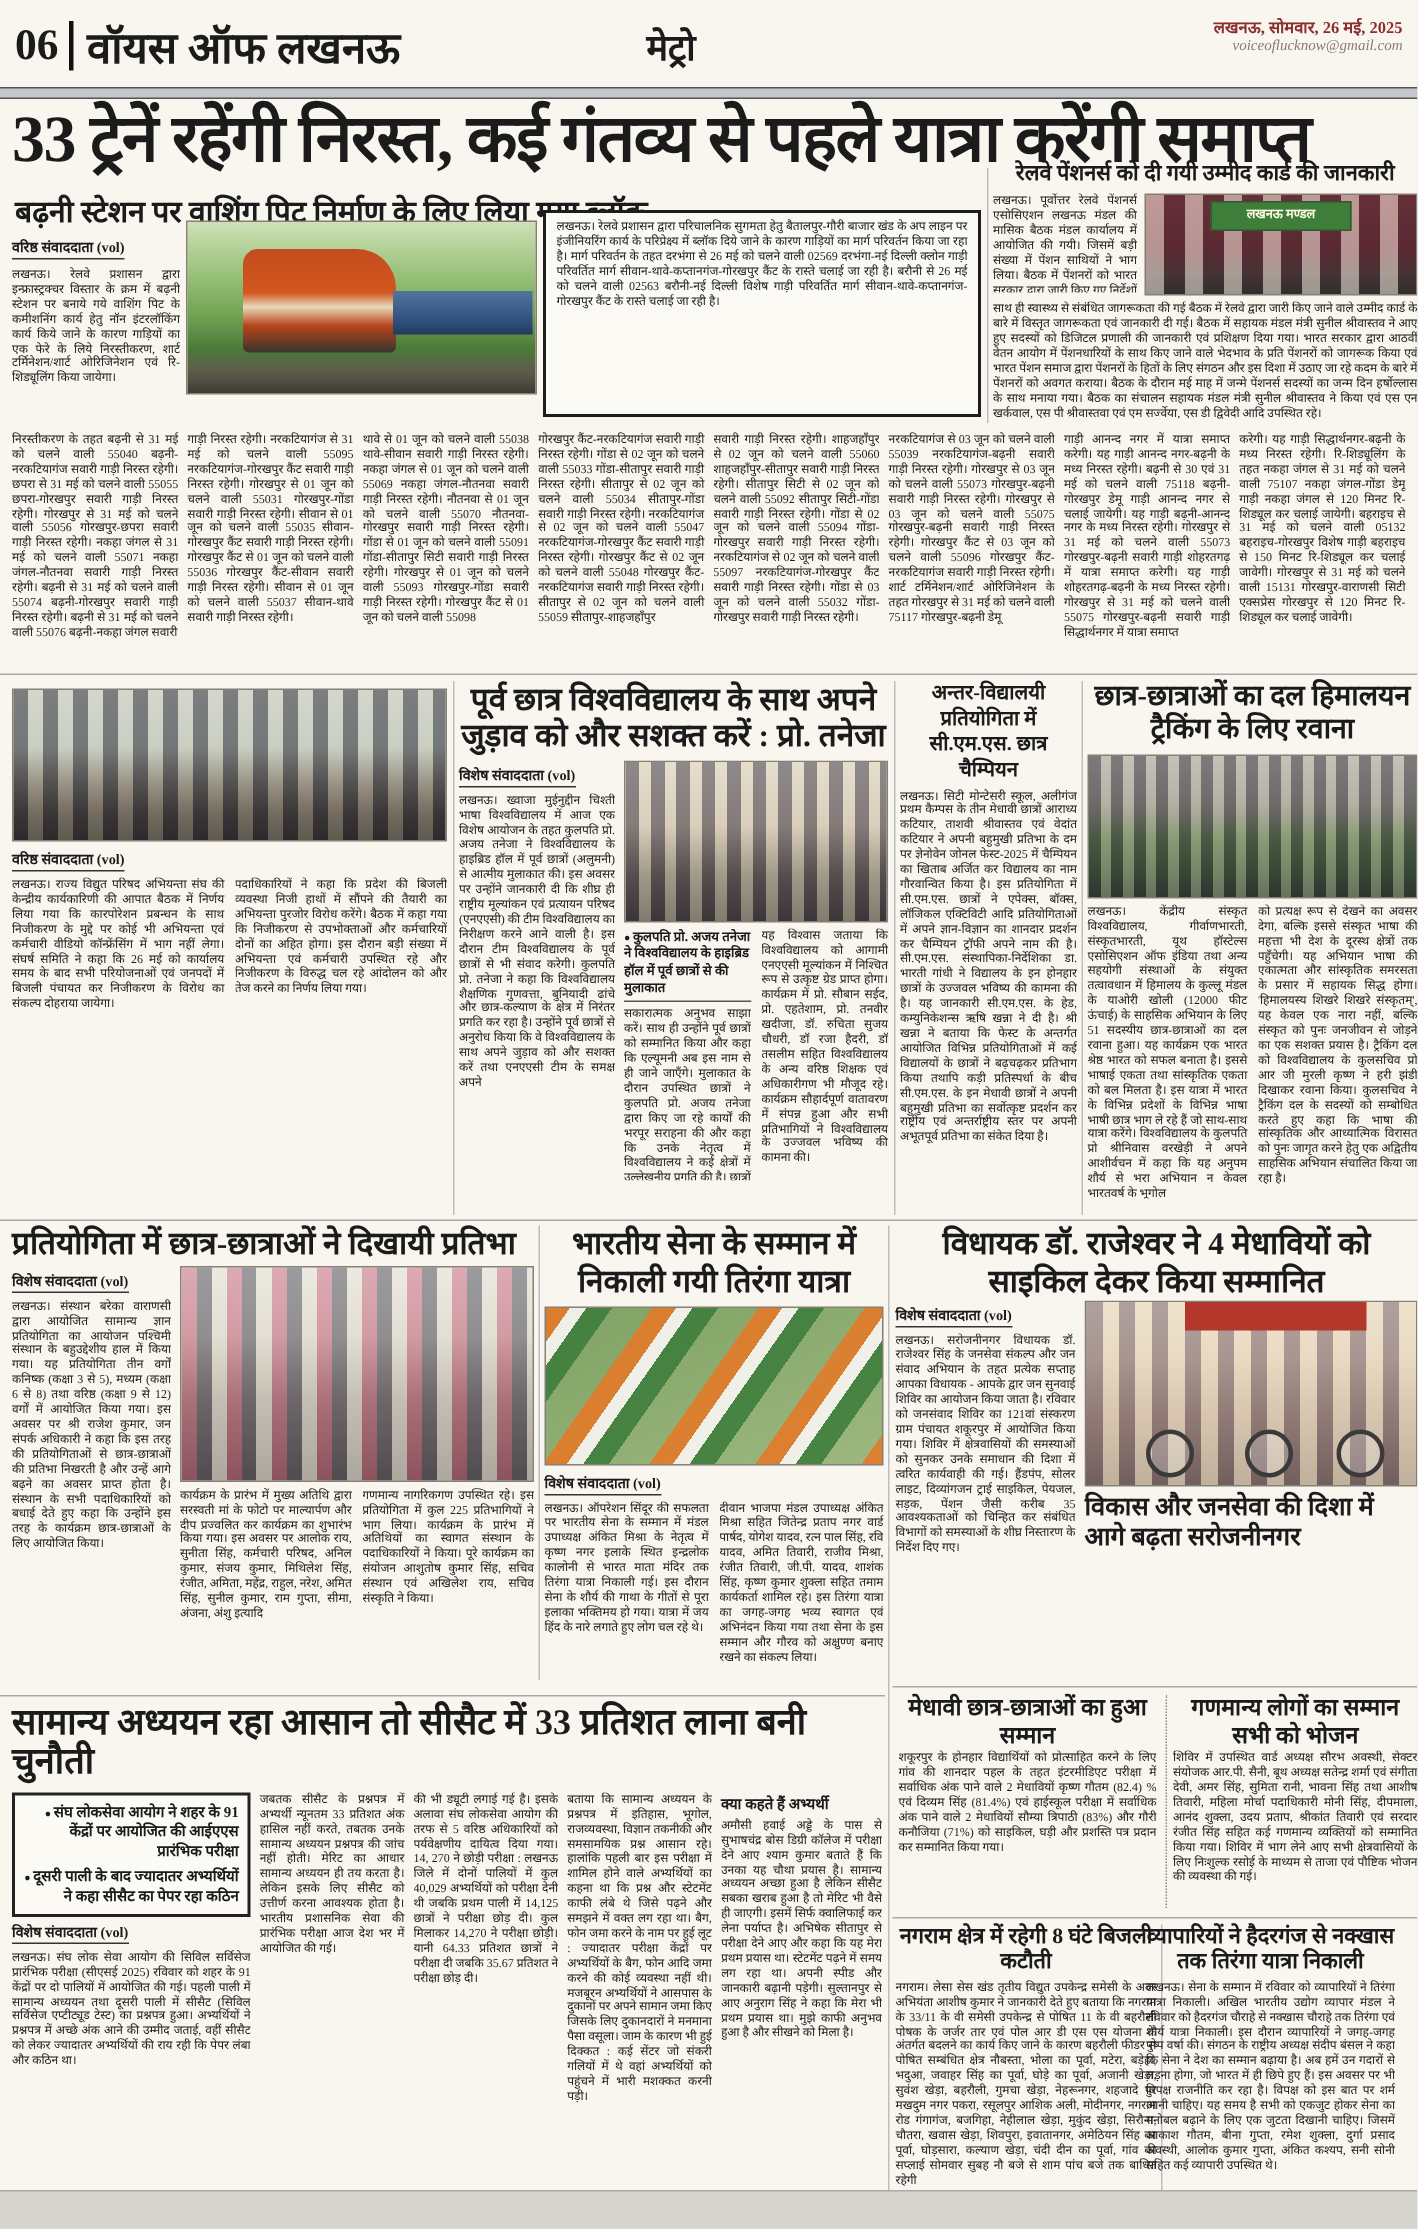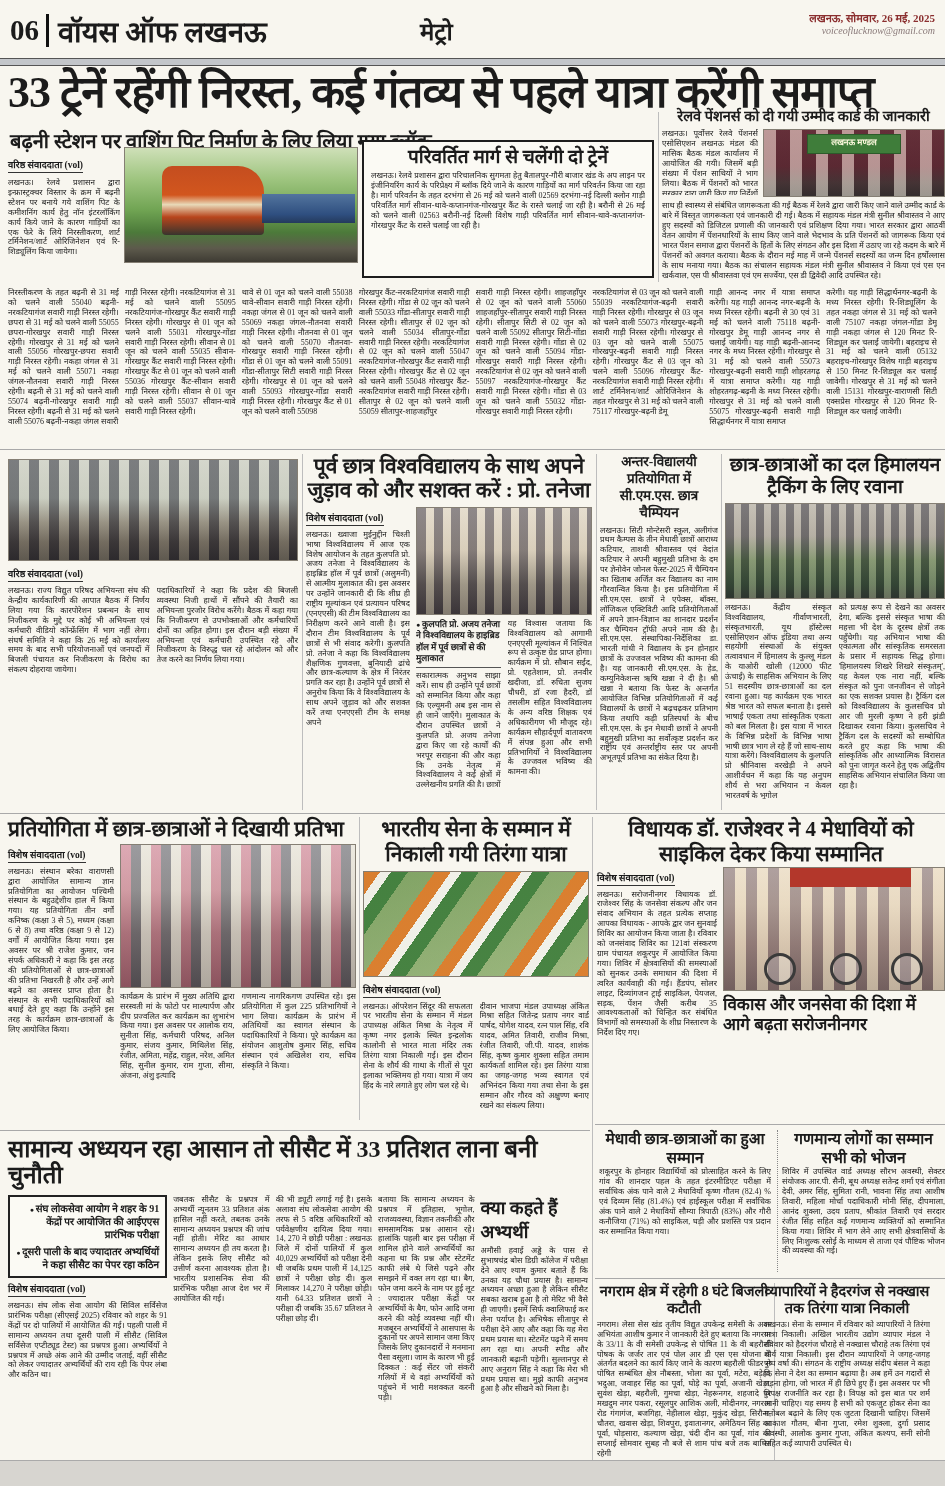--- a/index.html
+++ b/index.html
@@ -14,21 +14,21 @@
   .photo{position:relative;overflow:hidden;border:1px solid #857f74;}
   .hline{position:absolute;border-top:1px solid #a9a9a9;height:0;}
   .vline{position:absolute;border-left:1px solid #bdbdbd;width:0;}
   .h-xl{font-size:44px;font-weight:800;line-height:1.06;letter-spacing:-1px;}
   .h-lg{font-size:23px;font-weight:800;line-height:1.16;text-align:center;}
   .h-md{font-size:19px;font-weight:800;line-height:1.18;text-align:center;}
   
   #hdr{left:0;top:6px;width:945px;height:48px;display:flex;align-items:center;}
   #pageno{font-size:29px;font-weight:800;padding:0 7px 0 10px;border-right:3px solid #111;}
   #masthead{font-size:29px;font-weight:900;margin-left:9px;letter-spacing:0;}
-  #section{position:absolute;left:420px;top:14px;font-size:24px;font-weight:800;}
+  #section{position:absolute;left:431px;top:14px;font-size:24px;font-weight:800;}
   #dateblock{position:absolute;right:10px;top:10px;text-align:right;}
   #dateline{font-size:11px;font-weight:700;color:#8b2f2f;}
   #email{font-size:10px;color:#8a7a7a;font-style:italic;}
   #mastrule{left:0;top:58px;width:945px;height:6px;background:#c3c6ca;border-top:1px solid #555;border-bottom:1px solid #555;position:absolute;}
   
   #lead-headline{left:8px;top:70px;width:929px;}
   #lead-subhead{left:10px;top:127px;width:630px;font-size:20px;font-weight:800;}
   #train-byline{left:8px;top:156px;}
   #train-intro{left:8px;top:178px;width:112px;height:104px;}
   #train-photo{left:124px;top:147px;width:232px;height:114px;}
@@ -87,21 +87,21 @@
   #csat{left:8px;top:1136px;width:580px;height:322px;}
   #csat-headline{font-size:24px;font-weight:800;line-height:1.1;margin-bottom:6px;}
   #csat .c-row{display:flex;gap:6px;}
   #csat .c1{width:160px;}
   #csat .bbox{border:2px solid #222;padding:5px 6px;background:#fbfaf4;text-align:right;}
   #csat .bullet{font-size:10px;font-weight:700;line-height:1.3;margin-bottom:4px;}
   #csat .bullet:before{content:"● ";font-size:7px;}
   #csat .c1 .small{height:120px;}
   #csat .cn{width:97px;}
   #csat .cq{width:108px;}
-  #csat .qh{font-size:18px;font-weight:800;margin-bottom:3px;}
+  #csat .qh{font-size:10px;font-weight:800;margin-bottom:3px;}
   #csat .cq .small{height:248px;}
   #footer{left:0;top:1460px;width:945px;height:26px;background:#d7d5d0;border-top:1px solid #aaa;position:absolute;}
   
   .ph-train{background:linear-gradient(180deg,#cfe0b8 0%,#9dc47e 28%,#6fa352 55%,#4c7a3a 74%,#5d5a4c 88%,#3e3b33 100%);}
   .ph-train .loco{position:absolute;left:16%;top:16%;width:44%;height:60%;border-radius:10px 26px 4px 4px;
     background:linear-gradient(180deg,#c44d1f 0%,#d2561e 42%,#e8d9b8 56%,#b8451c 74%,#38342e 100%);}
   .ph-train .coach{position:absolute;right:1%;top:40%;width:40%;height:26%;
     background:linear-gradient(180deg,#53759e 0%,#2f4f80 70%,#243a5c 100%);}
   .ph-meeting{background:
     repeating-linear-gradient(90deg,rgba(245,240,228,0.55) 0 12px,rgba(60,50,55,0.35) 12px 26px),
@@ -149,21 +149,20 @@
   <div class="abs" id="lead-subhead">बढ़नी स्टेशन पर वाशिंग पिट निर्माण के लिए लिया गया ब्लॉक</div>
   <div class="abs byline" id="train-byline">वरिष्ठ संवाददाता (vol)</div>
   <div class="abs small" id="train-intro">लखनऊ। रेलवे प्रशासन द्वारा इन्फ्रास्ट्रक्चर विस्तार के क्रम में बढ़नी स्टेशन पर बनाये गये वाशिंग पिट के कमीशनिंग कार्य हेतु नॉन इंटरलॉकिंग कार्य किये जाने के कारण गाड़ियों का एक फेरे के लिये निरस्तीकरण, शार्ट टर्मिनेशन/शार्ट ओरिजिनेशन एवं रि-शिड्यूलिंग किया जायेगा।</div>
 
   <div class="abs photo ph-train" id="train-photo">
     <div class="loco"></div>
     <div class="coach"></div>
   </div>
 
   <div class="abs" id="diverted">
-    <div class="h-md">परिवर्तित मार्ग से चलेंगी दो ट्रेनें</div>
     <div class="small" style="height:102px">लखनऊ। रेलवे प्रशासन द्वारा परिचालनिक सुगमता हेतु बैतालपुर-गौरी बाजार खंड के अप लाइन पर इंजीनियरिंग कार्य के परिप्रेक्ष्य में ब्लॉक दिये जाने के कारण गाड़ियों का मार्ग परिवर्तन किया जा रहा है। मार्ग परिवर्तन के तहत दरभंगा से 26 मई को चलने वाली 02569 दरभंगा-नई दिल्ली क्लोन गाड़ी परिवर्तित मार्ग सीवान-थावे-कप्तानगंज-गोरखपुर कैंट के रास्ते चलाई जा रही है। बरौनी से 26 मई को चलने वाली 02563 बरौनी-नई दिल्ली विशेष गाड़ी परिवर्तित मार्ग सीवान-थावे-कप्तानगंज-गोरखपुर कैंट के रास्ते चलाई जा रही है।</div>
   </div>
 
   <div class="abs" id="pens">
     <div id="pens-headline">रेलवे पेंशनर्स को दी गयी उम्मीद कार्ड की जानकारी</div>
     <div style="display:flex;gap:5px;margin-top:4px;">
       <div class="small" style="width:96px;height:66px">लखनऊ। पूर्वोत्तर रेलवे पेंशनर्स एसोसिएशन लखनऊ मंडल की मासिक बैठक मंडल कार्यालय में आयोजित की गयी। जिसमें बड़ी संख्या में पेंशन साथियों ने भाग लिया। बैठक में पेंशनरों को भारत सरकार द्वारा जारी किए गए निर्देशों के संबंध में बताया गया।</div>
       <div class="photo ph-meeting" style="flex:1;height:66px">
         <div class="banner">लखनऊ मण्डल</div>
       </div>

